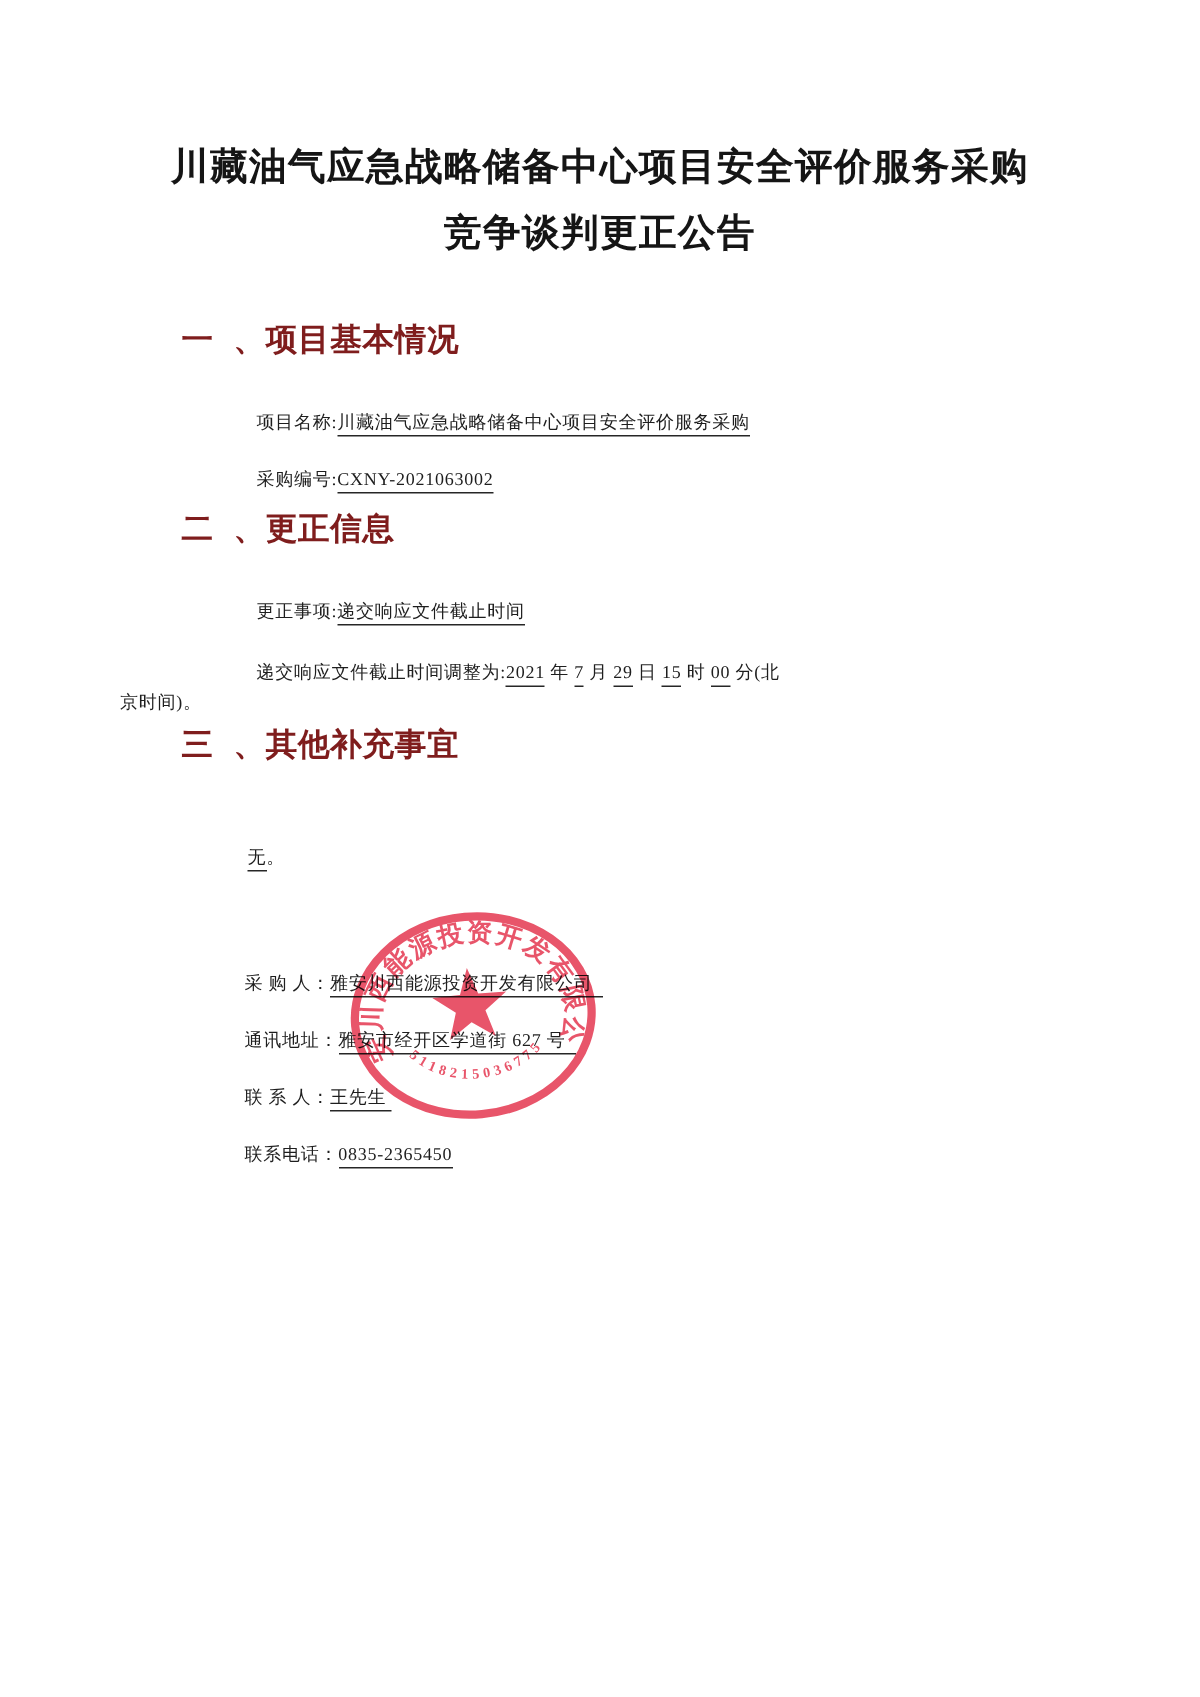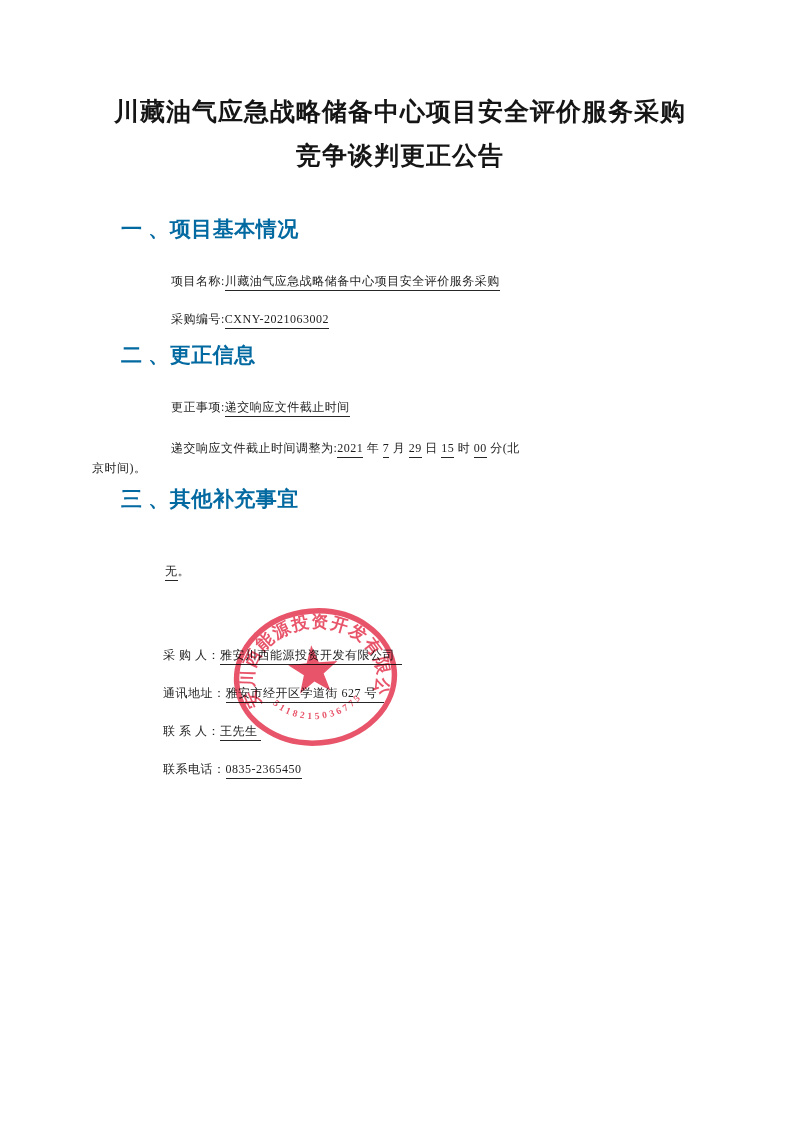--- a/index.html
+++ b/index.html
@@ -21,25 +21,25 @@
   }
   .title {
     left: 0; width: 800px; text-align: center;
     font-family: "Liberation Sans", "DejaVu Sans", sans-serif;
     font-weight: bold;
     font-size: 25px;
     letter-spacing: 1px;
     color: #151515;
   }
   .heading {
-    font-family: Liberation Serif, serif;
+    font-family: Liberation Mono, monospace;
     font-weight: bold;
     font-size: 21px;
     letter-spacing: 0.5px;
-    color: #0369a1;
+    color: #7f1d1d;
   }
   .u {
     border-bottom: 1.6px solid #262626;
     padding-bottom: 2px;
   }
   .seal {
     position: absolute;
     left: 228px;
     top: 603px;
     width: 175px;
@@ -74,21 +74,21 @@
   <div class="line heading" style="top:342px; left:121px;">二 、更正信息</div>
 
   <div class="line" style="top:385px; left:157px;">
     <span>更正事项:</span><span class="u">递交响应文件截止时间</span>
   </div>
 
   <div class="line" style="top:426px; left:157px;">
     <span>递交响应文件截止时间调整为:</span><span class="u">2021</span><span> 年 </span><span class="u">7</span><span> 月 </span><span class="u">29</span><span> 日 </span><span class="u">15</span><span> 时 </span><span class="u">00</span><span> 分(北</span>
   </div>
 
-  <div class="line" style="top:461px; left:92px;">京时间)。</div>
+  <div class="line" style="top:461px; left:80px;">京时间)。</div>
 
   <div class="line heading" style="top:486px; left:121px;">三 、其他补充事宜</div>
 
   <div class="line" style="top:549px; left:151px;">
     <span class="u">无</span><span>。</span>
   </div>
 
 
   <div class="line" style="top:633px; left:149px;">
     <span>采 购 人：</span><span class="u">雅安川西能源投资开发有限公司  </span>

